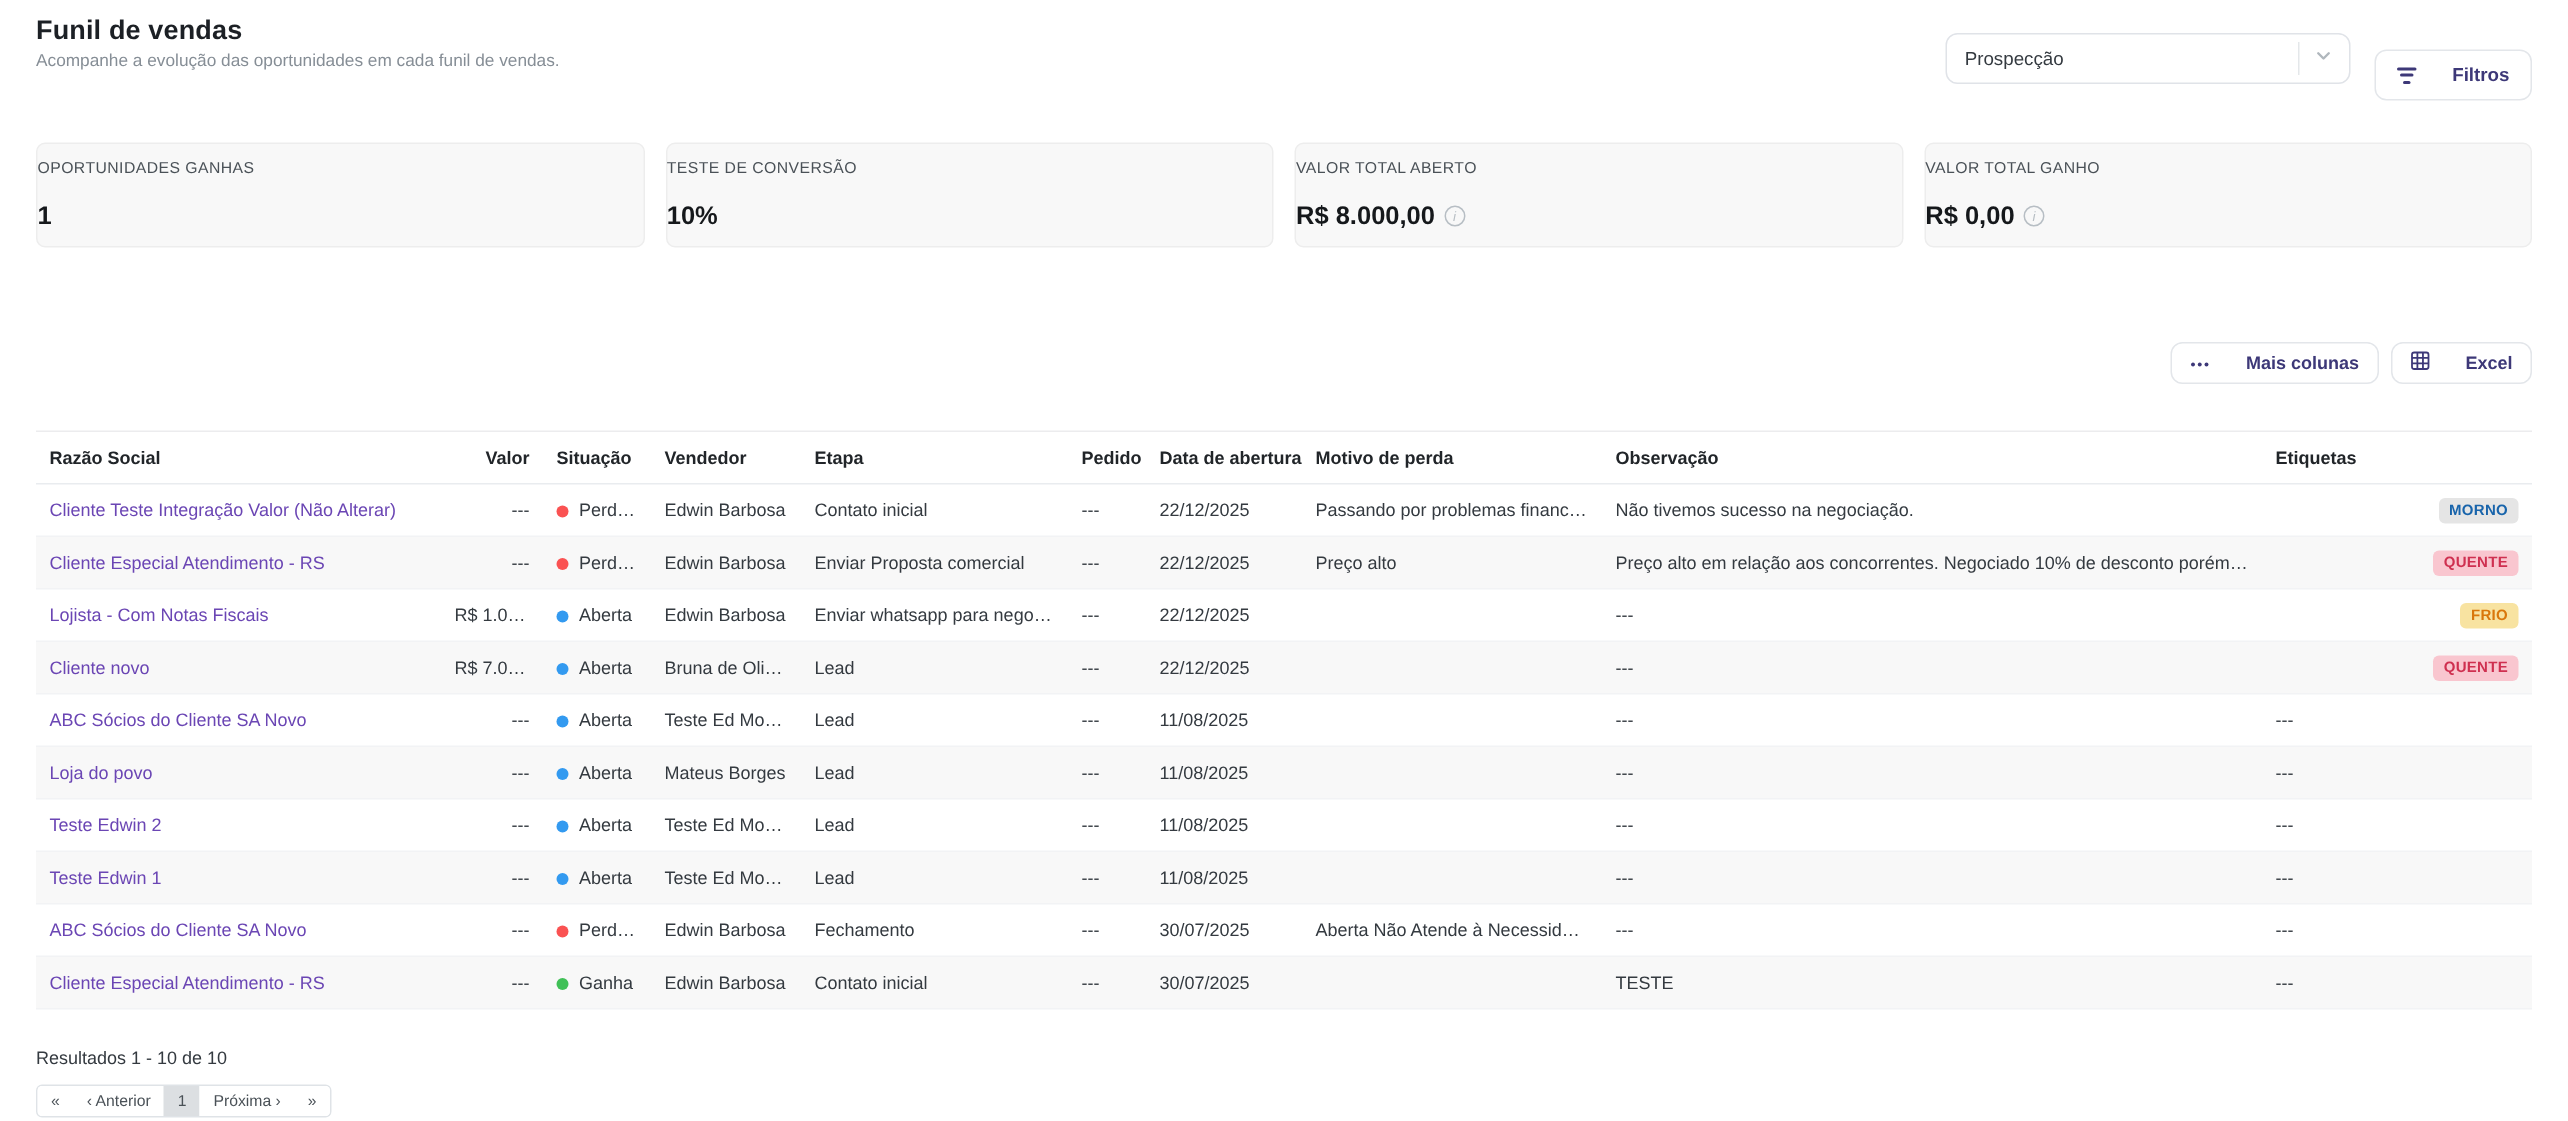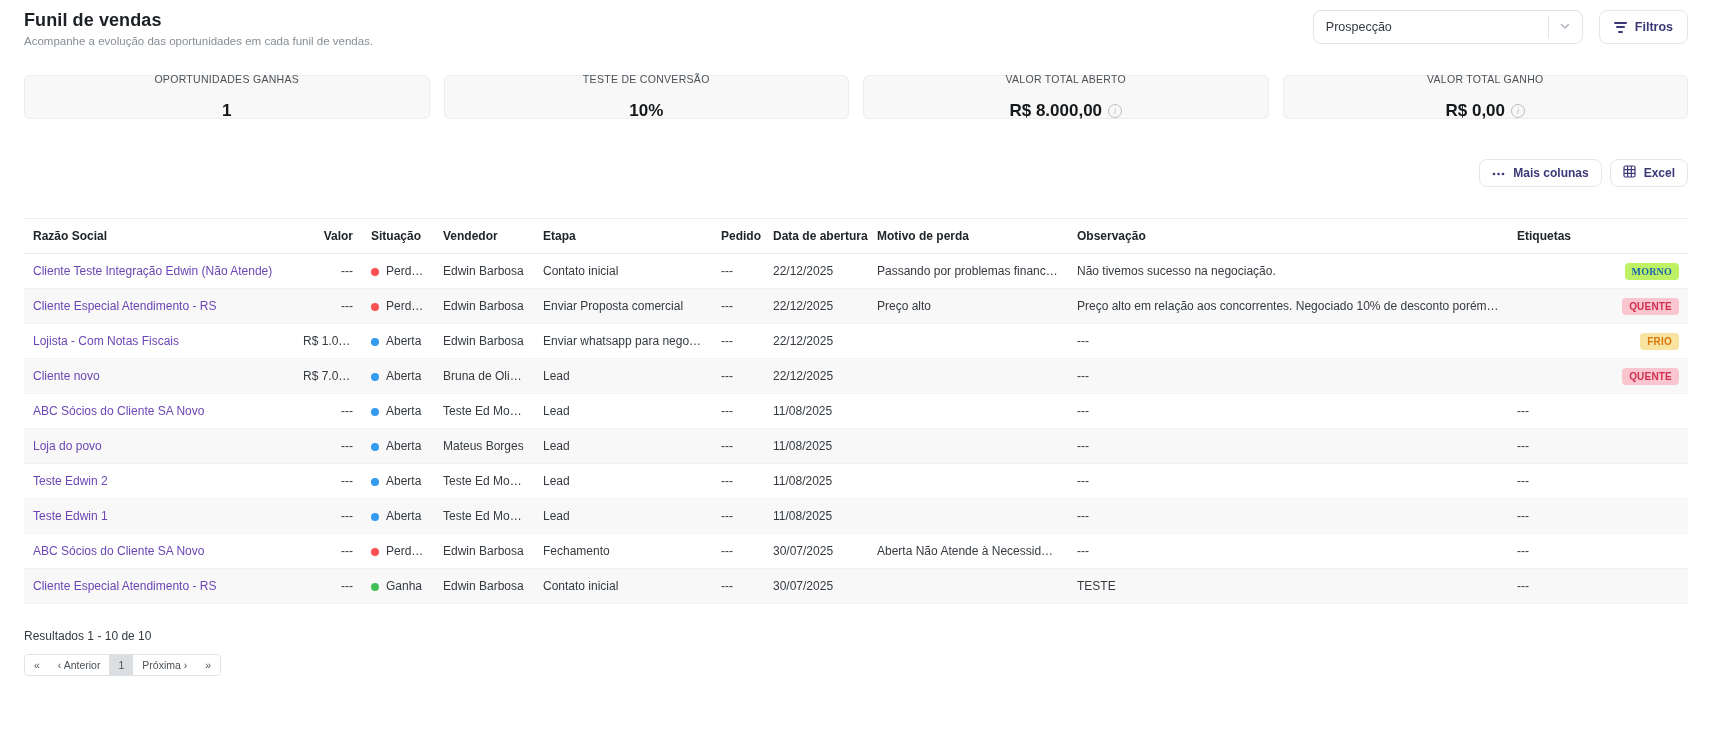--- a/index.html
+++ b/index.html
@@ -17,37 +17,37 @@
   .page-subtitle { margin:4px 0 0 0; font-size:11.5px; color:#868e96; }
   .top-actions { display:flex; gap:16px; align-items:center; }
   .select {
     width:270px; height:34px; border:1px solid #e0e3e8; border-radius:8px;
     display:flex; align-items:center; padding:0 10px 0 12px;
     font-size:12.5px; color:#343a40; background:#fff; cursor:pointer;
   }
   .select-value { flex:1; }
   .select-divider { width:1px; height:22px; background:#e4e7ea; margin-right:9px; }
   .btn {
-    display:inline-flex; align-items:center; gap:8px; background:#fff;
+    display:inline-flex; align-items:center; gap:24px; background:#fff;
     border:1px solid #e3e6ea; border-radius:8px; color:#3d3878;
-    font-family:"Liberation Sans", sans-serif; font-weight:700; cursor:pointer;
+    font-family:"Liberation Sans", sans-serif; font-weight:700; cursor:pointer;margin-top:23px;
   }
   .btn-filters { height:34px; padding:0 14px; font-size:12.5px; }
   .filter-icon { display:inline-flex; flex-direction:column; align-items:center; gap:2.5px; }
   .filter-icon i { display:block; height:2px; background:#3d3878; border-radius:1px; }
   .filter-icon i:nth-child(1){ width:13px; }
   .filter-icon i:nth-child(2){ width:9px; }
   .filter-icon i:nth-child(3){ width:5px; }
 
   
   .kpis { display:flex; gap:14px; margin-top:28px; }
   .kpi-card {
-    flex:1; height:44px; background:#f8f8f8; border:1px solid #ededed;
+    flex:1; height:70px; background:#f8f8f8; border:1px solid #ededed;
     border-radius:6px; display:flex; flex-direction:column;
-    align-items:center; justify-content:center; gap:16px;
+    justify-content:center; gap:16px;
   }
   .kpi-label { font-size:10.5px; color:#4a5157; letter-spacing:.3px; }
   .kpi-value { font-size:17px; font-weight:700; color:#15181b; display:flex; align-items:center; gap:6px; }
   .info-icon {
     width:14px; height:14px; border:1px solid #b7bec4; border-radius:50%;
     color:#b7bec4; font-size:9px; font-weight:400; font-style:italic;
     display:inline-flex; align-items:center; justify-content:center; line-height:1;
   }
 
   
@@ -186,30 +186,30 @@
           <th class="c4">Etapa</th>
           <th class="c5">Pedido</th>
           <th class="c6">Data de abertura</th>
           <th class="c7">Motivo de perda</th>
           <th class="c8">Observação</th>
           <th class="c9">Etiquetas</th>
         </tr>
     </thead>
     <tbody>
         <tr>
-          <td class="c0"><a class="row-link">Cliente Teste Integração Edwin (Não Atende)</a></td>
+          <td class="c0"><a class="row-link">Cliente Teste Integração Valor (Não Alterar)</a></td>
           <td class="c1">---</td>
           <td class="c2"><span class="dot" style="background: rgb(250, 82, 82);"></span>Perdida</td>
           <td class="c3">Edwin Barbosa</td>
           <td class="c4">Contato inicial</td>
           <td class="c5">---</td>
           <td class="c6">22/12/2025</td>
           <td class="c7">Passando por problemas financeiros</td>
           <td class="c8">Não tivemos sucesso na negociação.</td>
-          <td class="c9 badge-cell"><span class="tag" style="background: #bef264; color: rgb(24, 100, 171); font-family: Liberation Serif, serif;">MORNO</span></td>
+          <td class="c9 badge-cell"><span class="tag" style="background: #e5e5e5; color: rgb(24, 100, 171);">MORNO</span></td>
         </tr>
         <tr>
           <td class="c0"><a class="row-link">Cliente Especial Atendimento - RS</a></td>
           <td class="c1">---</td>
           <td class="c2"><span class="dot" style="background: rgb(250, 82, 82);"></span>Perdida</td>
           <td class="c3">Edwin Barbosa</td>
           <td class="c4">Enviar Proposta comercial</td>
           <td class="c5">---</td>
           <td class="c6">22/12/2025</td>
           <td class="c7">Preço alto</td>

